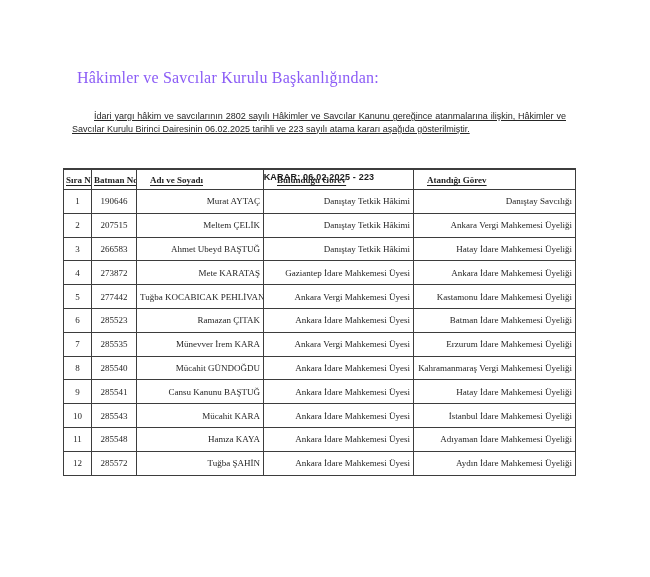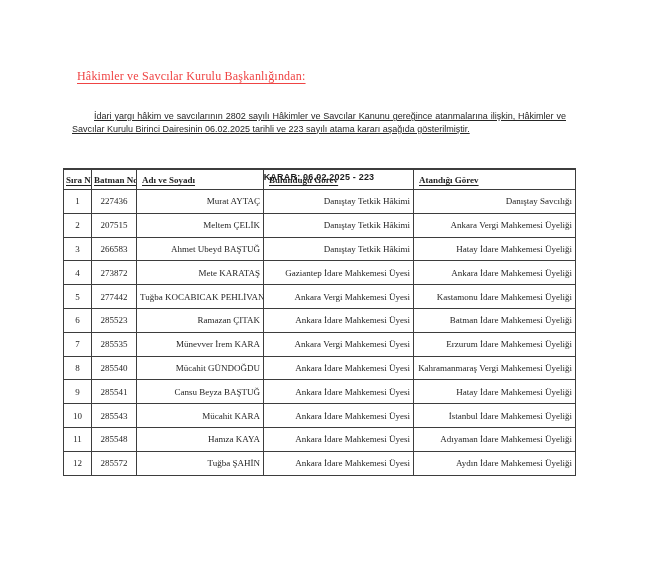--- a/index.html
+++ b/index.html
@@ -14,27 +14,26 @@
     font-family:"Liberation Serif", serif;
     color:var(--text);
     position:relative;
     overflow:hidden;
   }
   .page{position:absolute;inset:0;}
 
   .doc-title{
     position:absolute;
     left:77px;top:69px;
-    font-size:12px;
+    font-size:16px;
     font-weight:500;
     letter-spacing:0.2px;
-    text-decoration:underline;
     text-underline-offset:3px;
     white-space:nowrap;
-    color:#ef4444;
+    color:#8b5cf6;
   }
 
   .intro{
     position:absolute;
     left:72px;top:101px;
     width:494px;
     font-family:"Liberation Sans", sans-serif;
     font-size:9px;
     line-height:12.5px;
     text-align:justify;
@@ -75,21 +74,21 @@
     vertical-align:middle;
   }
   table.appointments thead th{
     height:19px;
     font-weight:bold;
     text-align:left;
     text-decoration:underline;
     text-underline-offset:2px;
     padding-left:2px;
   }
-  table.appointments thead th.h-wide{padding-left:5px;}
+  table.appointments thead th.h-wide{padding-left:13px;}
   table.appointments tbody td{height:22.8px;}
   td.c-sira{text-align:center;padding:0 1px;}
   td.c-sicil{text-align:center;padding:0 2px;}
   td.c-name,td.c-cur,td.c-new{text-align:right;padding-left:5px;}
 
   col.w-sira{width:28px;}
   col.w-sicil{width:45px;}
   col.w-name{width:127px;}
   col.w-cur{width:150px;}
   col.w-new{width:162px;}
@@ -118,21 +117,21 @@
         <th>Sıra No</th>
         <th>Batman No</th>
         <th class="h-wide">Adı ve Soyadı</th>
         <th class="h-wide">Bulunduğu Görev</th>
         <th class="h-wide">Atandığı Görev</th>
       </tr>
     </thead>
     <tbody>
         <tr>
     <td class="c-sira">1</td>
-    <td class="c-sicil">227436</td>
+    <td class="c-sicil">190646</td>
     <td class="c-name">Murat AYTAÇ</td>
     <td class="c-cur">Danıştay Tetkik Hâkimi</td>
     <td class="c-new">Danıştay Savcılığı</td>
   </tr>
         <tr>
     <td class="c-sira">2</td>
     <td class="c-sicil">207515</td>
     <td class="c-name">Meltem ÇELİK</td>
     <td class="c-cur">Danıştay Tetkik Hâkimi</td>
     <td class="c-new">Ankara Vergi Mahkemesi Üyeliği</td>
@@ -175,21 +174,21 @@
         <tr>
     <td class="c-sira">8</td>
     <td class="c-sicil">285540</td>
     <td class="c-name">Mücahit GÜNDOĞDU</td>
     <td class="c-cur">Ankara İdare Mahkemesi Üyesi</td>
     <td class="c-new">Kahramanmaraş Vergi Mahkemesi Üyeliği</td>
   </tr>
         <tr>
     <td class="c-sira">9</td>
     <td class="c-sicil">285541</td>
-    <td class="c-name">Cansu Beyza BAŞTUĞ</td>
+    <td class="c-name">Cansu Kanunu BAŞTUĞ</td>
     <td class="c-cur">Ankara İdare Mahkemesi Üyesi</td>
     <td class="c-new">Hatay İdare Mahkemesi Üyeliği</td>
   </tr>
         <tr>
     <td class="c-sira">10</td>
     <td class="c-sicil">285543</td>
     <td class="c-name">Mücahit KARA</td>
     <td class="c-cur">Ankara İdare Mahkemesi Üyesi</td>
     <td class="c-new">İstanbul İdare Mahkemesi Üyeliği</td>
   </tr>

